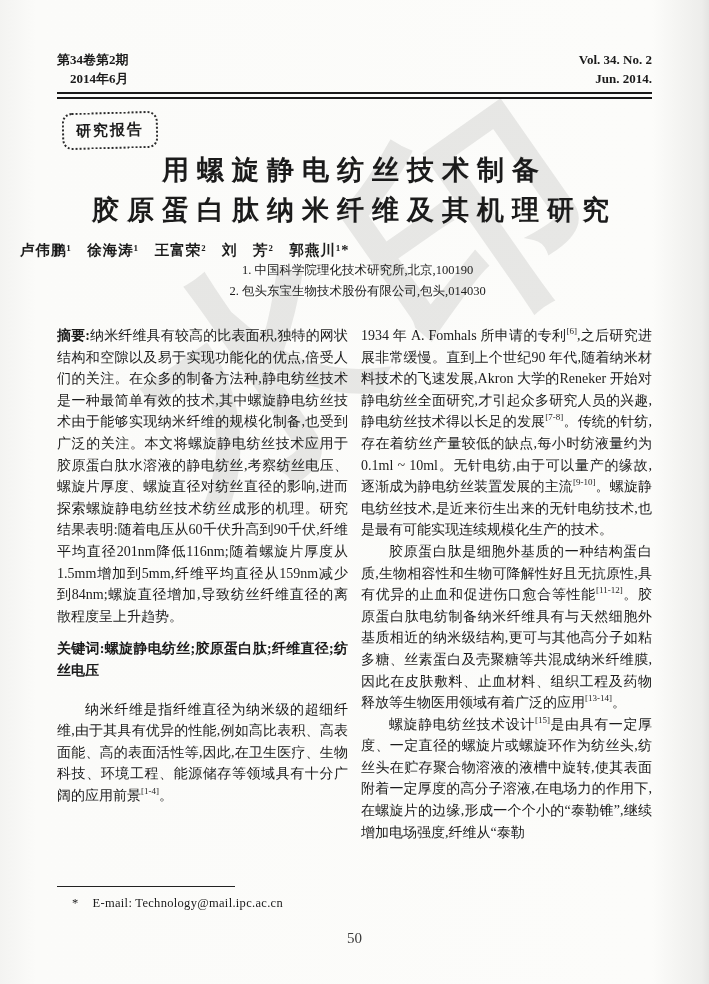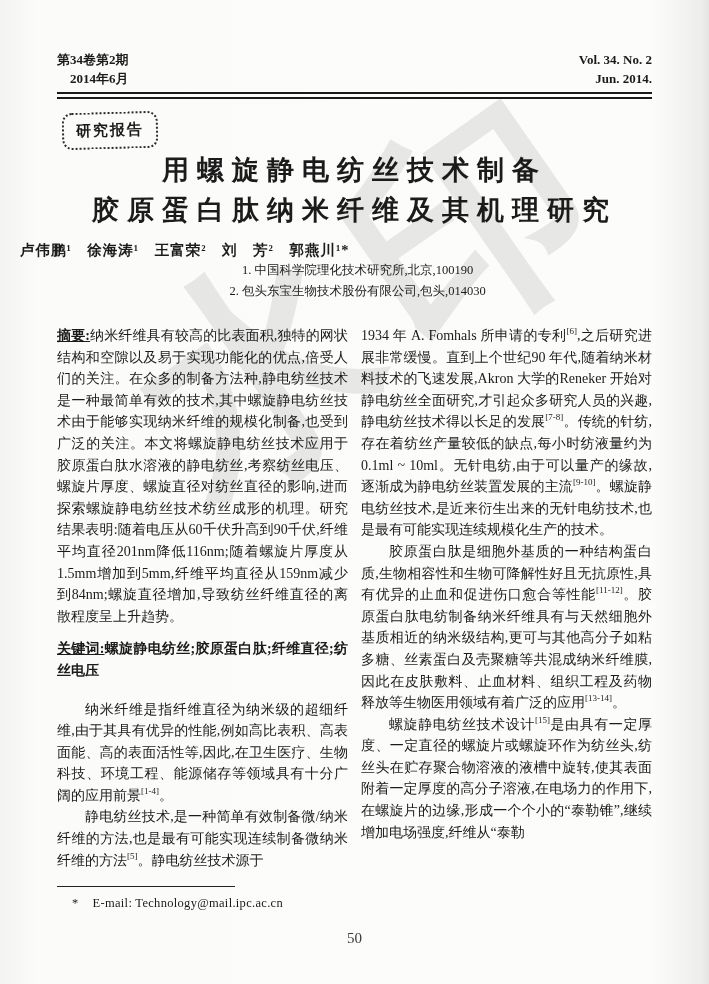--- a/index.html
+++ b/index.html
@@ -76,21 +76,21 @@
     font-size: 14px; line-height: 21.6px;
     text-align: justify;
     overflow: hidden;
   }
   .col-left  { left: 57px;  height: 556px; }
   .col-right { left: 361px; height: 560px; }
   .col p { margin: 0; }
   .col sup { font-size: 9px; line-height: 0; }
   .abstract-par { margin-bottom: 11px !important; }
   .keywords-par { margin-bottom: 17px !important; font-weight: bold; }
-  .lbl { font-weight: bold; text-decoration: underline; }
+  .lbl { font-weight: bold; }
   .body-par { text-indent: 2em; }
   .col-right .body-par.continued { text-indent: 0; }
   
   .footnote-rule {
     position: absolute; left: 57px; top: 886px; width: 178px;
     border-top: 1.5px solid #222;
   }
   .footnote {
     position: absolute; left: 72px; top: 896px;
     font-size: 12.5px; letter-spacing: 0.3px;
@@ -137,21 +137,20 @@
     <div class="affils">
         <div class="affil-line">1. 中国科学院理化技术研究所,北京,100190</div>
         <div class="affil-line">2. 包头东宝生物技术股份有限公司,包头,014030</div>
       </div>
 
     <div class="col col-left">
       <p class="abstract-par"><span class="lbl">摘要:</span><span>纳米纤维具有较高的比表面积,独特的网状结构和空隙以及易于实现功能化的优点,倍受人们的关注。在众多的制备方法种,静电纺丝技术是一种最简单有效的技术,其中螺旋静电纺丝技术由于能够实现纳米纤维的规模化制备,也受到广泛的关注。本文将螺旋静电纺丝技术应用于胶原蛋白肽水溶液的静电纺丝,考察纺丝电压、螺旋片厚度、螺旋直径对纺丝直径的影响,进而探索螺旋静电纺丝技术纺丝成形的机理。研究结果表明:随着电压从60千伏升高到90千伏,纤维平均直径201nm降低116nm;随着螺旋片厚度从1.5mm增加到5mm,纤维平均直径从159nm减少到84nm;螺旋直径增加,导致纺丝纤维直径的离散程度呈上升趋势。</span></p>
       <p class="keywords-par"><span class="lbl">关键词:</span><span>螺旋静电纺丝;胶原蛋白肽;纤维直径;纺丝电压</span></p>
       <div>
           <p class="body-par">纳米纤维是指纤维直径为纳米级的超细纤维,由于其具有优异的性能,例如高比表积、高表面能、高的表面活性等,因此,在卫生医疗、生物科技、环境工程、能源储存等领域具有十分广阔的应用前景<sup>[1-4]</sup>。</p>
-          <p class="body-par">静电纺丝技术,是一种简单有效制备微/纳米纤维的方法,也是最有可能实现连续制备微纳米纤维的方法<sup>[5]</sup>。静电纺丝技术源于</p>
         </div>
     </div>
 
     <div class="col col-right">
       <div>
           <p class="body-par continued">1934 年 A. Fomhals 所申请的专利<sup>[6]</sup>,之后研究进展非常缓慢。直到上个世纪90 年代,随着纳米材料技术的飞速发展,Akron 大学的Reneker 开始对静电纺丝全面研究,才引起众多研究人员的兴趣,静电纺丝技术得以长足的发展<sup>[7-8]</sup>。传统的针纺,存在着纺丝产量较低的缺点,每小时纺液量约为 0.1ml ~ 10ml。无针电纺,由于可以量产的缘故,逐渐成为静电纺丝装置发展的主流<sup>[9-10]</sup>。螺旋静电纺丝技术,是近来衍生出来的无针电纺技术,也是最有可能实现连续规模化生产的技术。</p>
           <p class="body-par">胶原蛋白肽是细胞外基质的一种结构蛋白质,生物相容性和生物可降解性好且无抗原性,具有优异的止血和促进伤口愈合等性能<sup>[11-12]</sup>。胶原蛋白肽电纺制备纳米纤维具有与天然细胞外基质相近的纳米级结构,更可与其他高分子如粘多糖、丝素蛋白及壳聚糖等共混成纳米纤维膜,因此在皮肤敷料、止血材料、组织工程及药物释放等生物医用领域有着广泛的应用<sup>[13-14]</sup>。</p>
           <p class="body-par">螺旋静电纺丝技术设计<sup>[15]</sup>是由具有一定厚度、一定直径的螺旋片或螺旋环作为纺丝头,纺丝头在贮存聚合物溶液的液槽中旋转,使其表面附着一定厚度的高分子溶液,在电场力的作用下,在螺旋片的边缘,形成一个个小的“泰勒锥”,继续增加电场强度,纤维从“泰勒</p>
         </div>
     </div>

